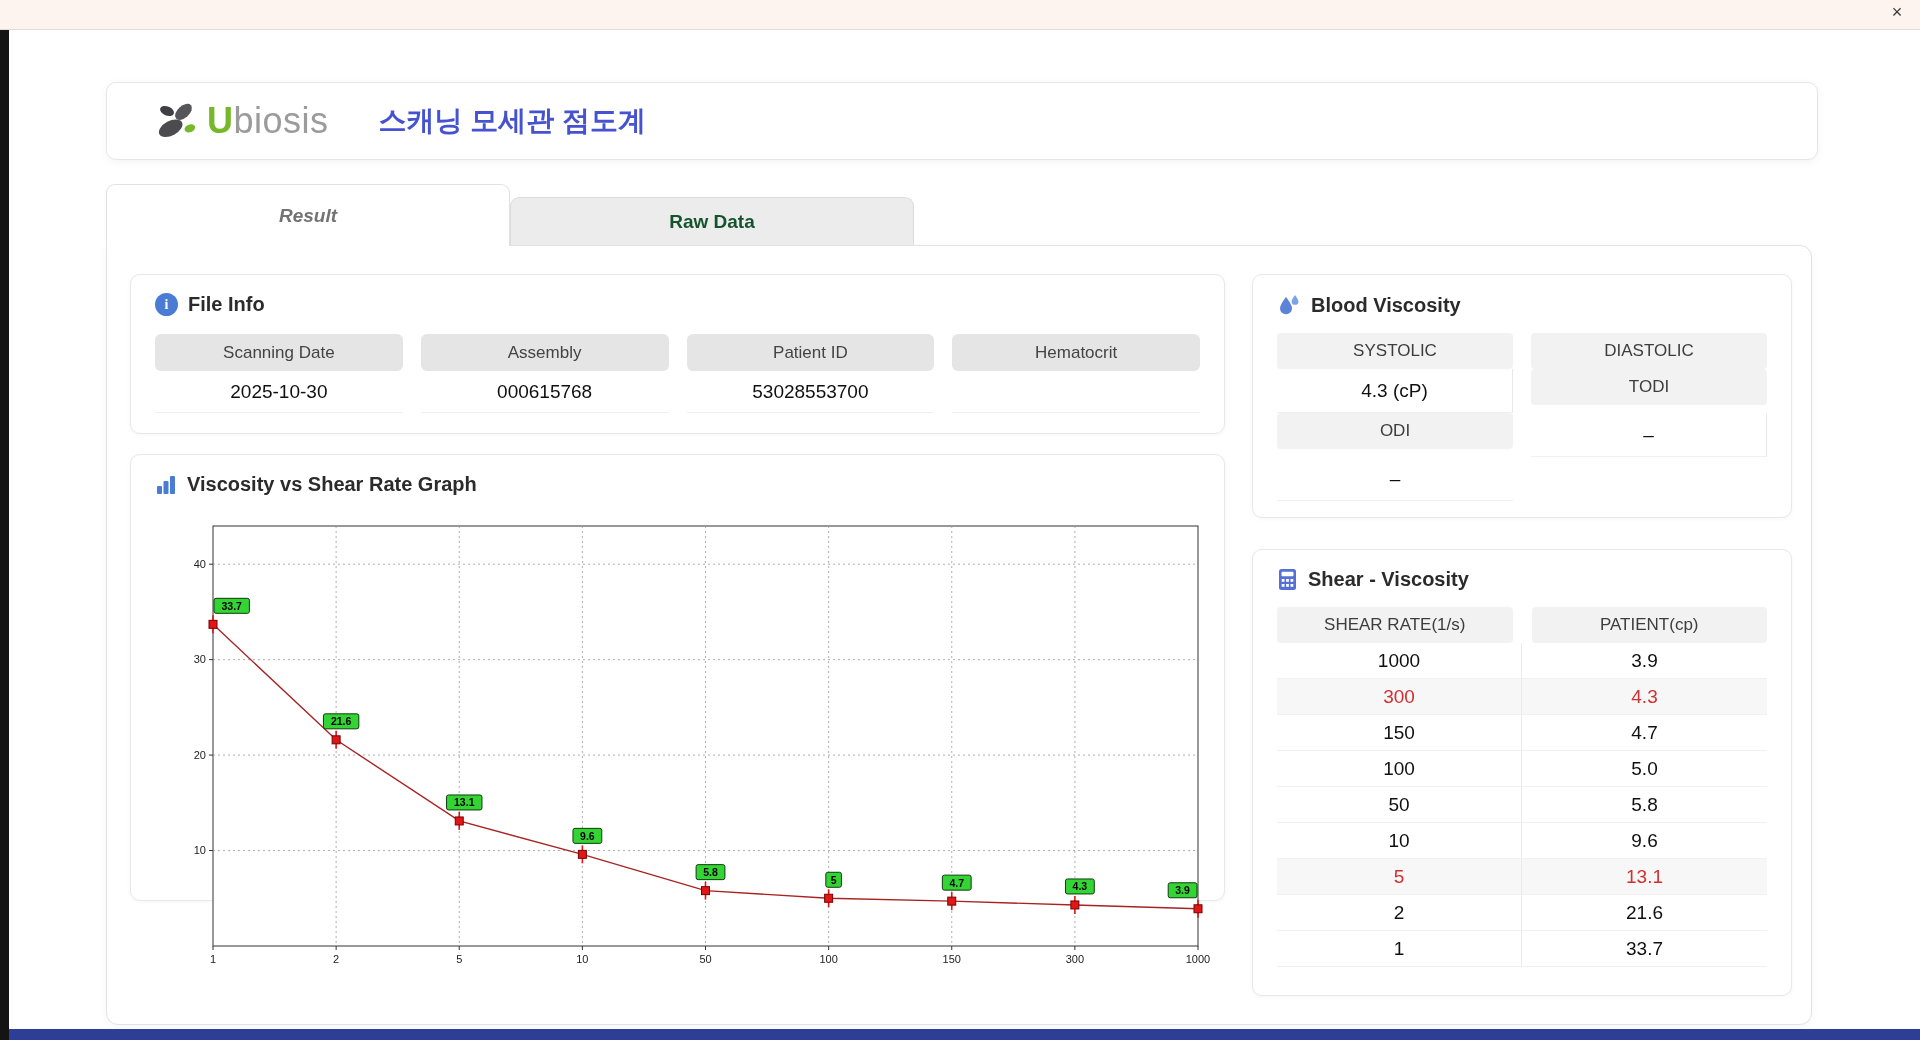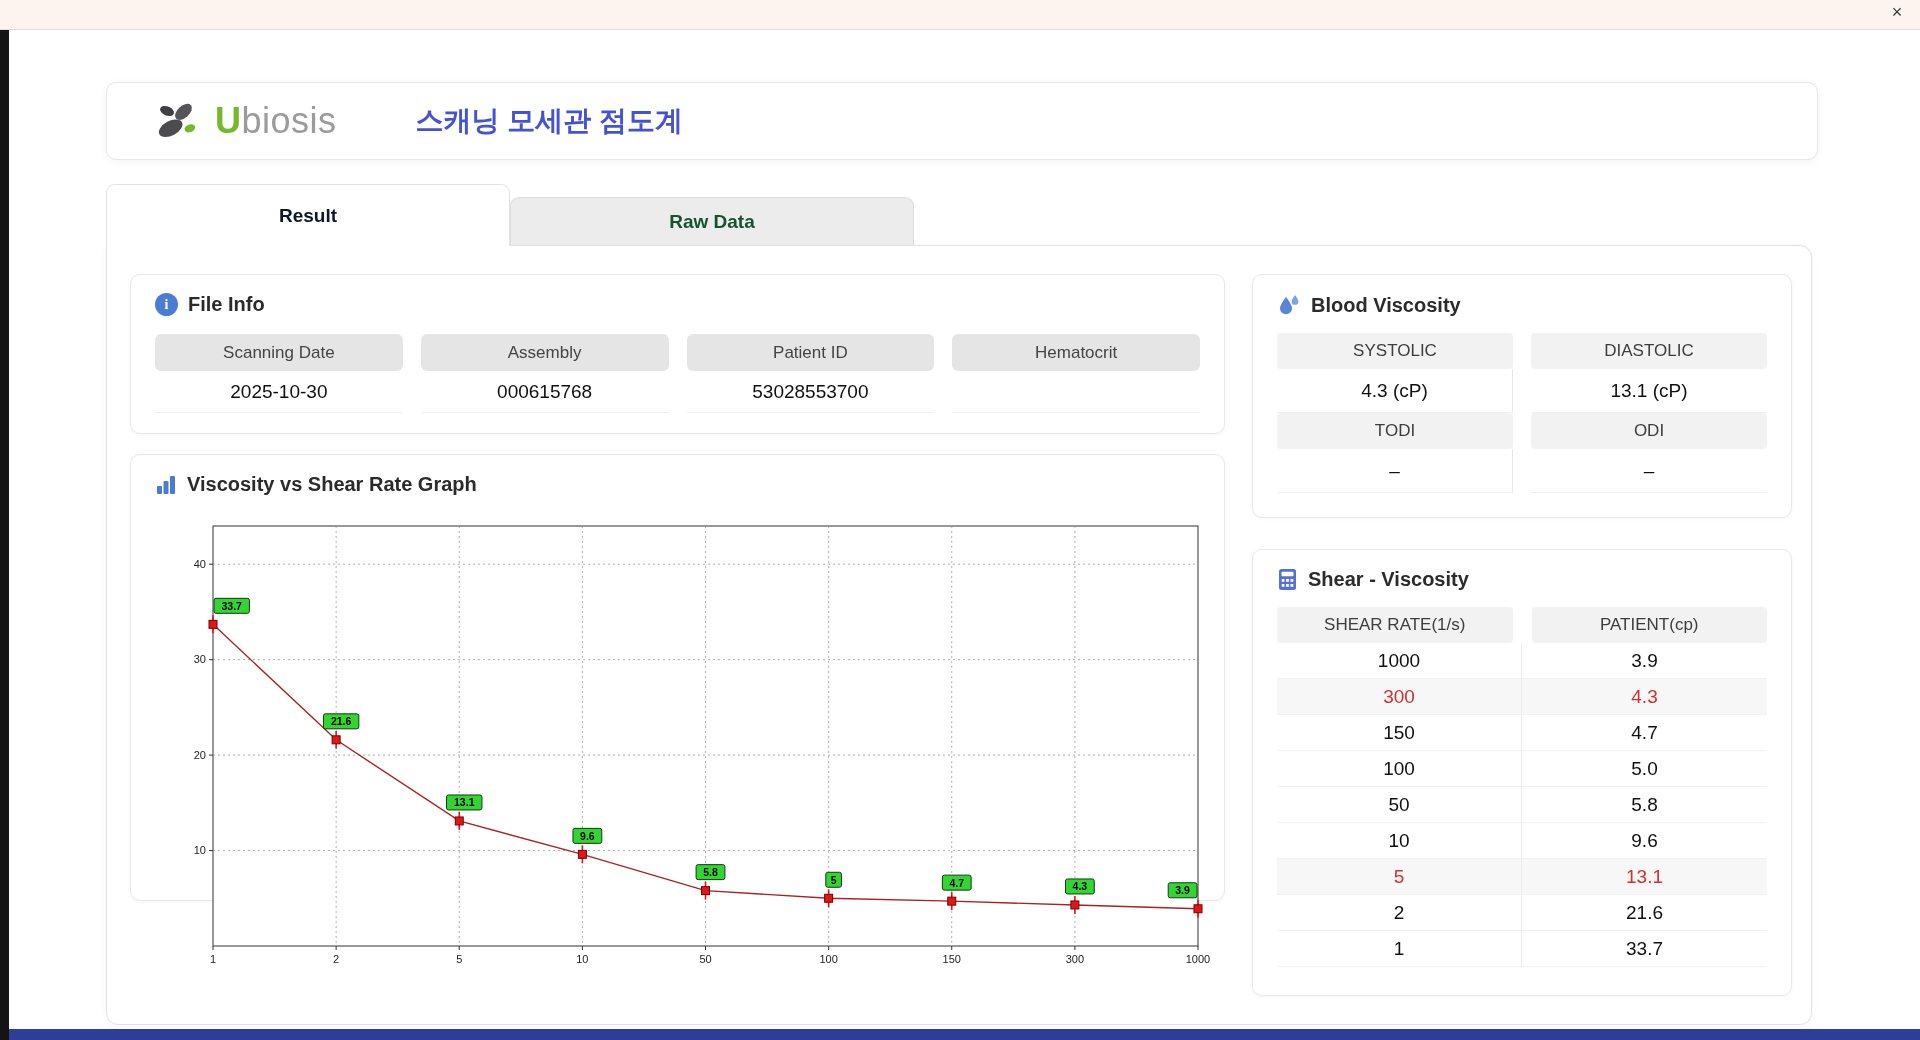--- a/index.html
+++ b/index.html
@@ -16,34 +16,34 @@
   .bottom-bar { position:absolute; left:9px; bottom:0; width:1911px; height:11px;
     background:#2e3d96; z-index:5; }
   .app { position:absolute; left:9px; top:31px; width:1911px; height:998px; background:#fff; }
 
   
   .header-card { position:absolute; left:97px; top:51px; width:1712px; height:78px;
     border:1px solid #e6e6e6; border-radius:10px; background:#fff;
     box-shadow:0 2px 8px rgba(0,0,0,.05); display:flex; align-items:center; }
   .logo { display:flex; align-items:center; margin-left:48px; }
   .logo-icon { width:46px; height:42px; }
-  .logo-text { font-size:36px; font-weight:600; letter-spacing:.5px; margin-left:14px; }
+  .logo-text { font-size:36px; font-weight:600; letter-spacing:.5px; margin-left:6px; }
   .logo-u { color:#76b82a; }
   .logo-rest { color:#9b9b9b; font-weight:500; }
-  .page-title { margin-left:79px; font-size:28px; font-weight:bold; color:#4653d0; }
+  .page-title { margin-left:50px; font-size:28px; font-weight:bold; color:#4653d0; }
 
   
   .tabs { position:absolute; left:97px; top:153px; height:62px; display:flex;
     align-items:flex-end; z-index:4; }
   .tab { width:404px; height:48px; margin-bottom:1px; background:#ececec;
     border:1px solid #dcdcdc; border-bottom:none; border-radius:9px 9px 0 0;
     display:flex; align-items:center; justify-content:center;
     font-size:19px; font-weight:bold; color:#14532d; cursor:pointer; }
-  .tab.active { height:62px; margin-bottom:0; background:#fff; color:#0f172a;
-    border-color:#e2e2e2; z-index:5; }
+  .tab.active { height:62px; margin-bottom:0; background:#fff; color:#737373;
+    border-color:#e2e2e2; z-index:5;font-style:italic; }
 
   
   .content { position:absolute; left:97px; top:214px; width:1706px; height:780px;
     border:1px solid #e2e2e2; border-radius:0 12px 12px 12px; background:#fff;
     box-shadow:0 2px 8px rgba(0,0,0,.04); z-index:1; }
   .content-inner { display:flex; padding:28px 21px 0 23px; gap:27px; }
   .col-left { width:1095px; flex:none; }
   .col-right { width:540px; flex:none; }
 
   .card { border:1px solid #e8e8e8; border-radius:10px; background:#fff;
@@ -244,21 +244,20 @@
             <svg width="24" height="24" viewBox="0 0 24 24">
               <path d="M9 4 C9 4 3 11.5 3 15.3 A6 6 0 0 0 15 15.3 C15 11.5 9 4 9 4 Z" fill="#5b84d8"></path>
               <path d="M18 2 C18 2 14.6 6.3 14.6 8.4 A3.4 3.4 0 0 0 21.4 8.4 C21.4 6.3 18 2 18 2 Z" fill="#7ba3e6"></path>
             </svg>
             <span>Blood Viscosity</span>
           </div>
           <div class="bv-grid">
             <div class="bv-label">SYSTOLIC</div>
             <div class="bv-label">DIASTOLIC</div>
             <div class="bv-value left">4.3 (cP)</div>
-            <div class="bv-value">13.1 (cP)</div>
             <div class="bv-label">TODI</div>
             <div class="bv-label">ODI</div>
             <div class="bv-value left">–</div>
             <div class="bv-value">–</div>
           </div>
         </section>
 
         <section class="card sv-card">
           <div class="card-title">
             <svg width="21" height="23" viewBox="0 0 21 23">

